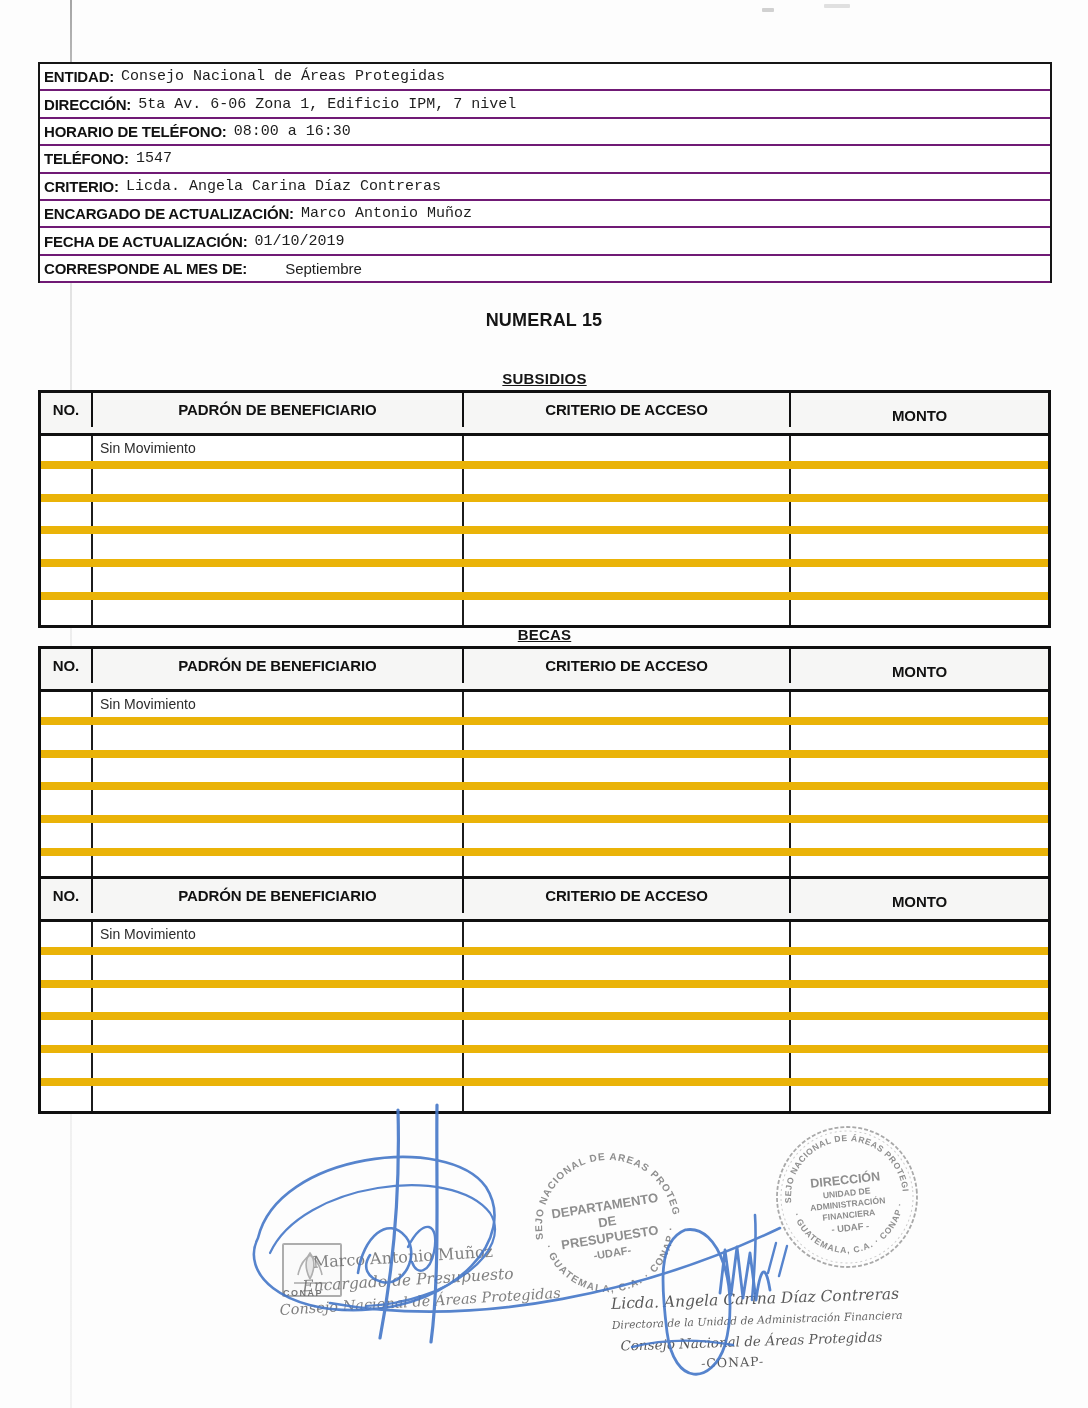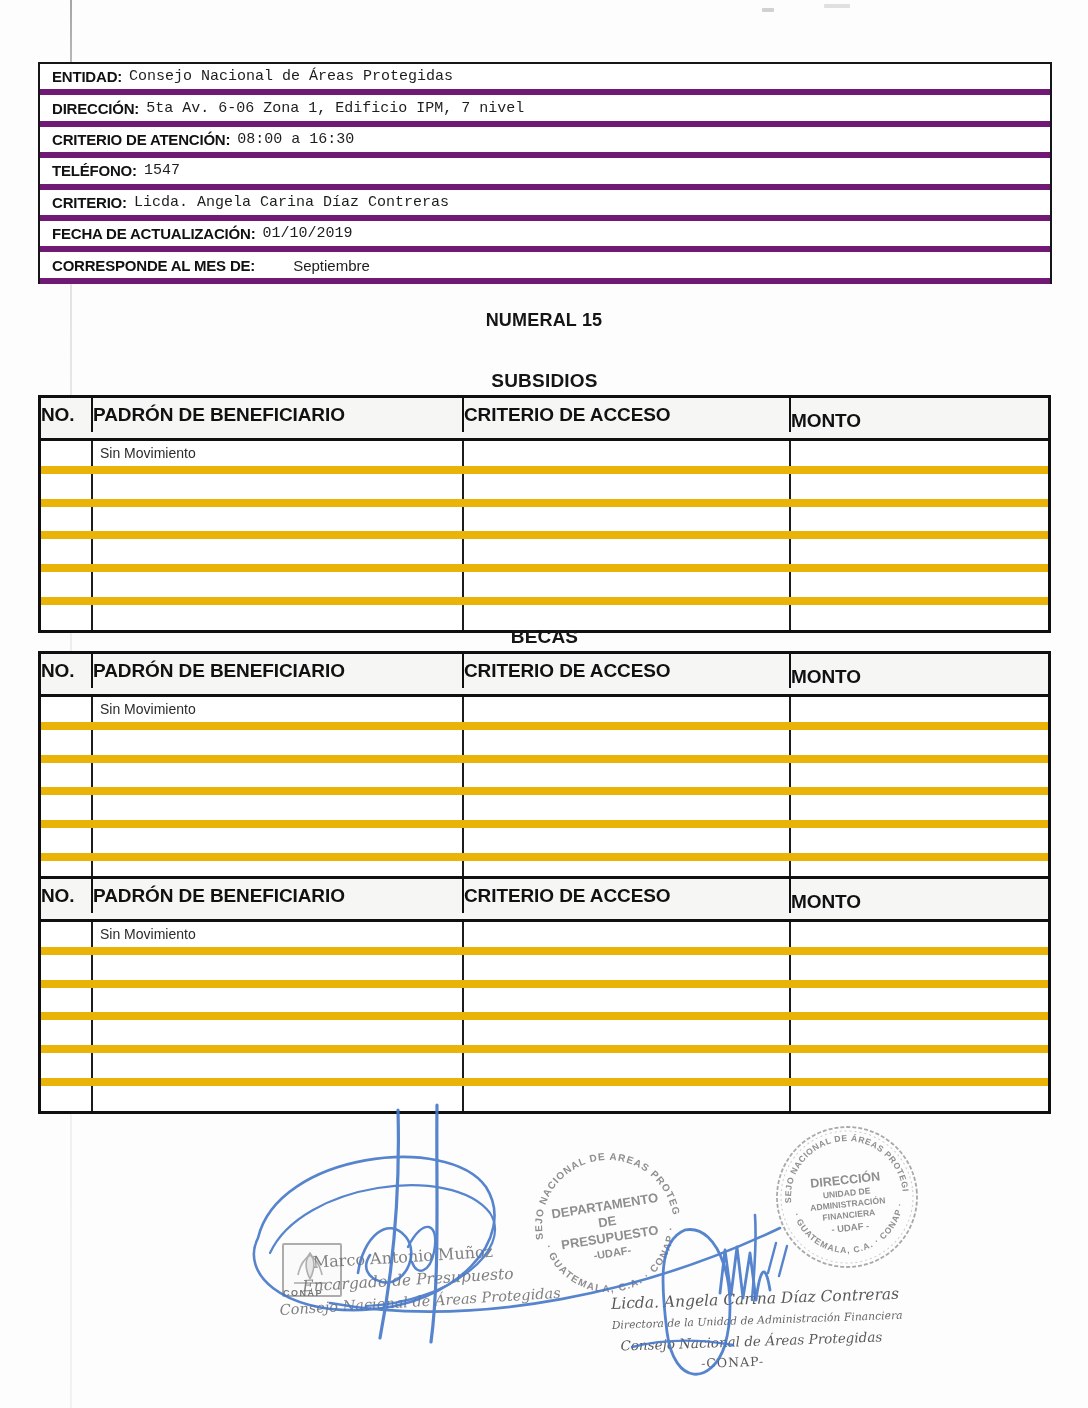--- a/index.html
+++ b/index.html
@@ -17,45 +17,45 @@
   .speck{position:absolute;background:#bdbdbd;border-radius:1px;}
   .speck.s1{left:762px;top:8px;width:12px;height:4px;opacity:.7;}
   .speck.s2{left:824px;top:4px;width:26px;height:4px;opacity:.45;}
 
   
   .info-table{
     position:absolute;left:38px;top:62px;width:1010px;
     border:2px solid #161616;border-bottom:none;background:#fff;
   }
   .info-row{
-    height:25.4px;border-bottom:6px solid #701a75;
-    display:flex;align-items:center;padding-left:12px;white-space:nowrap;overflow:hidden;
+    height:25.4px;border-bottom:2px solid #701a75;
+    display:flex;align-items:center;padding-left:4px;white-space:nowrap;overflow:hidden;
   }
   .info-label{font-weight:bold;font-size:15px;letter-spacing:-0.2px;}
   .info-value{margin-left:7px;font-family:"Liberation Mono",monospace;font-size:15px;color:#1d1d1d;}
   .info-value.sans{font-family:"Liberation Sans",sans-serif;font-size:15px;margin-left:38px;}
 
   .numeral-title{
     position:absolute;left:0;top:310px;width:1088px;text-align:center;
     font-weight:bold;font-size:18px;letter-spacing:0.2px;color:#151515;
   }
 
   
   .btable-section{position:absolute;left:38px;width:1013px;}
   .btable-title{
-    text-align:center;font-weight:bold;font-size:19px;color:#151515;
-    margin-bottom:3px;letter-spacing:0.2px;
+    text-align:center;font-weight:bold;font-size:15px;color:#151515;
+    margin-bottom:3px;letter-spacing:0.2px;text-decoration:underline;
   }
   .btable{border:3px solid #101010;background:#fff;}
   .btable .hrow{
     display:grid;grid-template-columns:52px 371px 327px auto;
     border-bottom:3px solid #101010;background:#f6f6f5;
   }
   .btable .hcell{
-    font-weight:bold;font-size:19px;line-height:34px;height:34px;
+    font-weight:bold;font-size:15px;text-align:center;line-height:34px;height:34px;
     border-right:2.5px solid #101010;letter-spacing:-0.1px;overflow:hidden;
   }
   .btable .hcell:last-child{border-right:none;margin-top:6px;}
   .btable .drow{
     display:grid;grid-template-columns:52px 371px 327px auto;
     border-bottom:8px solid #eab308;
   }
   .btable .drow:last-child{border-bottom:none;}
   .btable .dcell{
     height:24.8px;border-right:2px solid #1c1c1c;font-size:14px;color:#2b2b2b;
@@ -105,30 +105,34 @@
   <div class="info-table" id="info-table">
       <div class="info-row">
         <span class="info-label">ENTIDAD:</span>
         <span class="info-value">Consejo Nacional de Áreas Protegidas</span>
       </div>
       <div class="info-row">
         <span class="info-label">DIRECCIÓN:</span>
         <span class="info-value">5ta Av. 6-06 Zona 1, Edificio IPM, 7 nivel</span>
       </div>
       <div class="info-row">
-        <span class="info-label">CRITERIO DE ATENCIÓN:</span>
+        <span class="info-label">HORARIO DE TELÉFONO:</span>
         <span class="info-value">08:00 a 16:30</span>
       </div>
       <div class="info-row">
         <span class="info-label">TELÉFONO:</span>
         <span class="info-value">1547</span>
       </div>
       <div class="info-row">
         <span class="info-label">CRITERIO:</span>
         <span class="info-value">Licda. Angela Carina Díaz Contreras</span>
+      </div>
+      <div class="info-row">
+        <span class="info-label">ENCARGADO DE ACTUALIZACIÓN:</span>
+        <span class="info-value">Marco Antonio Muñoz</span>
       </div>
       <div class="info-row">
         <span class="info-label">FECHA DE ACTUALIZACIÓN:</span>
         <span class="info-value">01/10/2019</span>
       </div>
       <div class="info-row">
         <span class="info-label">CORRESPONDE AL MES DE:</span>
         <span class="info-value sans">Septiembre</span>
       </div>
     </div>

